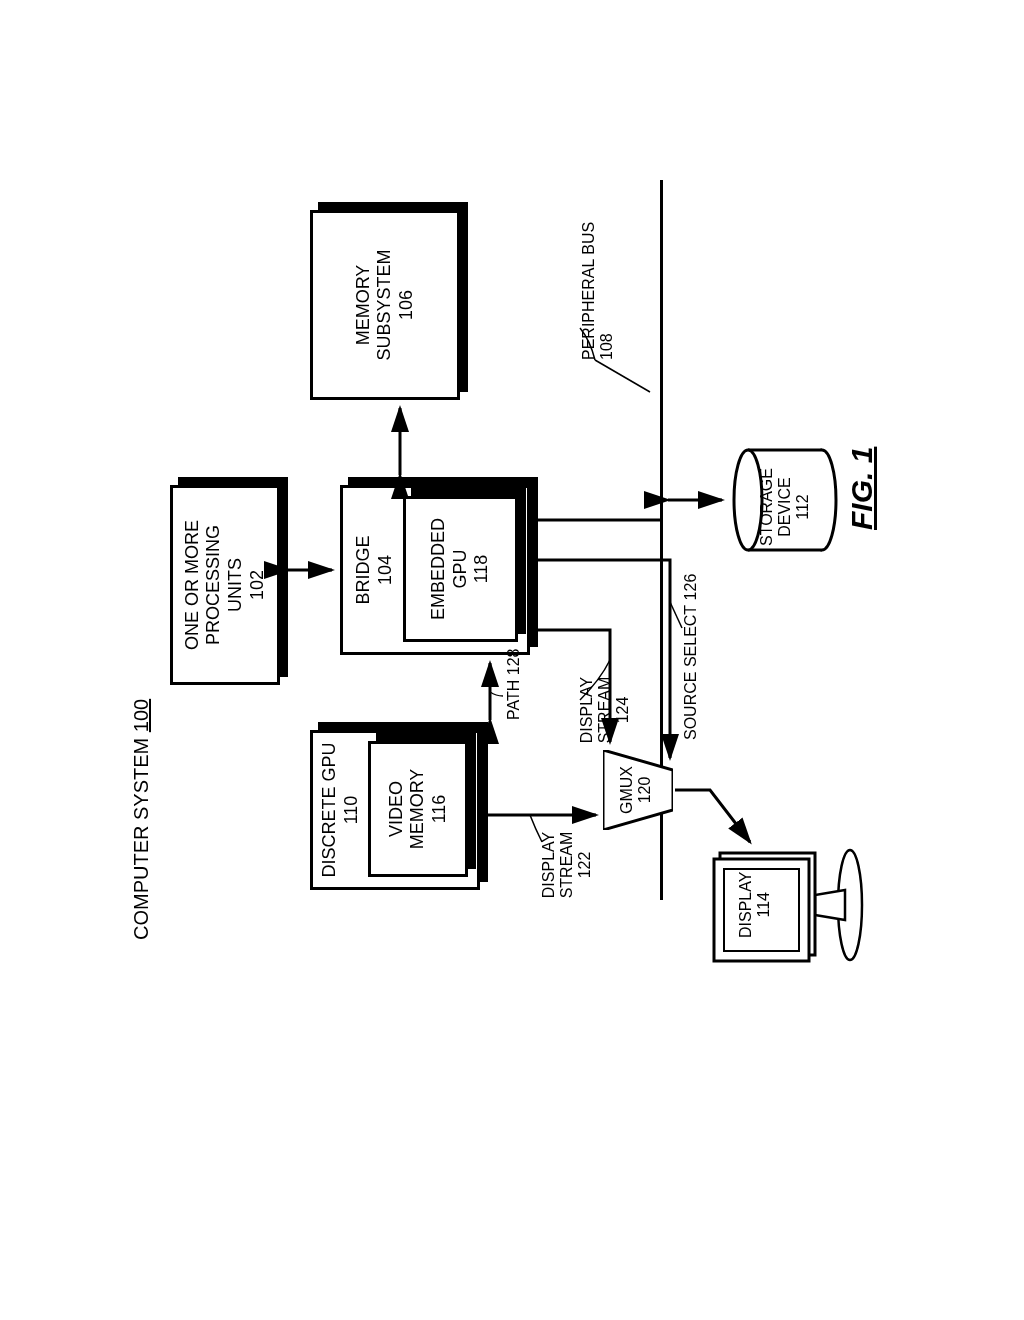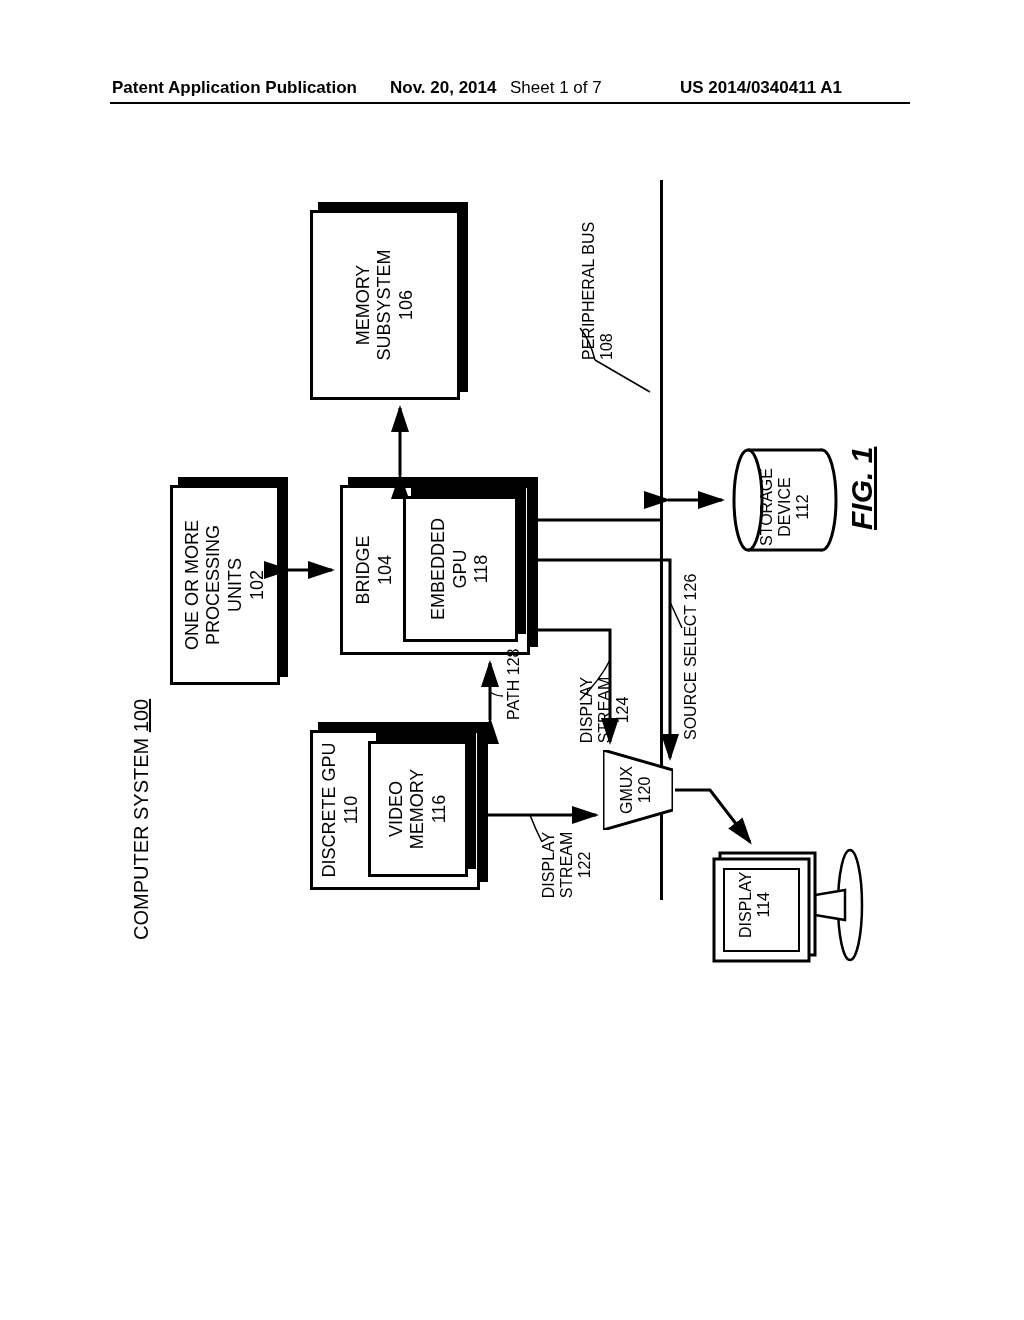--- a/index.html
+++ b/index.html
@@ -57,27 +57,20 @@
   .storage { position: absolute; left: 400px; top: 620px; z-index: 3; }
   .storage-lbl { position: absolute; left: 414px; top: 648px; font-size: 16px; text-align: center; z-index: 5; }
 
   .hbus { position: absolute; left: 60px; top: 550px; width: 720px; border-top: 3px solid #000; z-index: 2; }
 </style>
 </head>
 <body>
 
 <div class="page">
 
-  <div class="header">
-    <div class="header-line"></div>
-    <div class="hdr-left">Patent Application Publication</div>
-    <div class="hdr-date">Nov. 20, 2014</div>
-    <div class="hdr-sheet">Sheet 1 of 7</div>
-    <div class="hdr-right">US 2014/0340411 A1</div>
-  </div>
 
   <div class="diagram">
     <div class="stage">
 
       <div class="sys-title">
         <span>COMPUTER SYSTEM </span><span class="num">100</span>
       </div>
 
       <div class="shadow cpu-sh"></div>
       <div class="box cpu">

